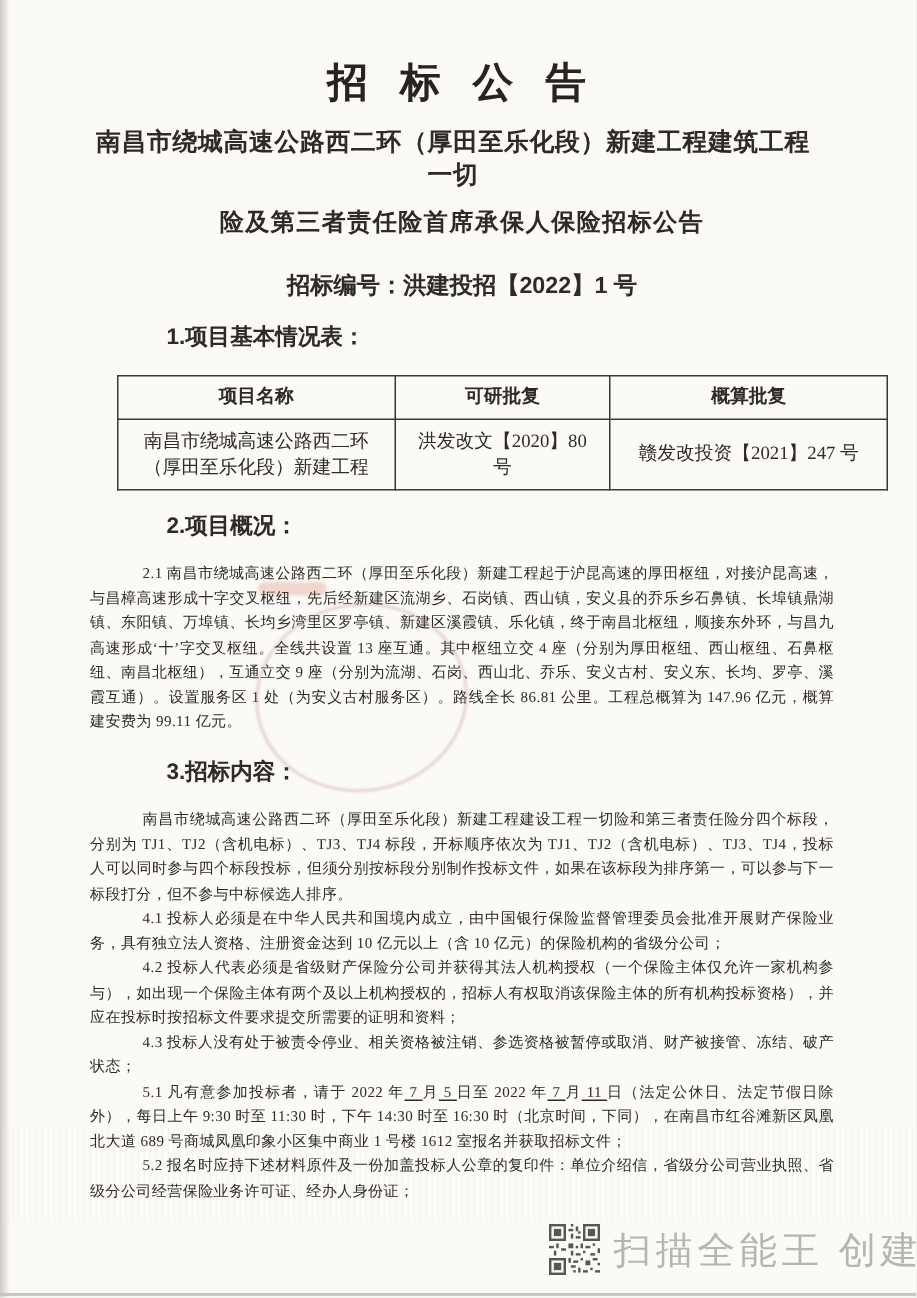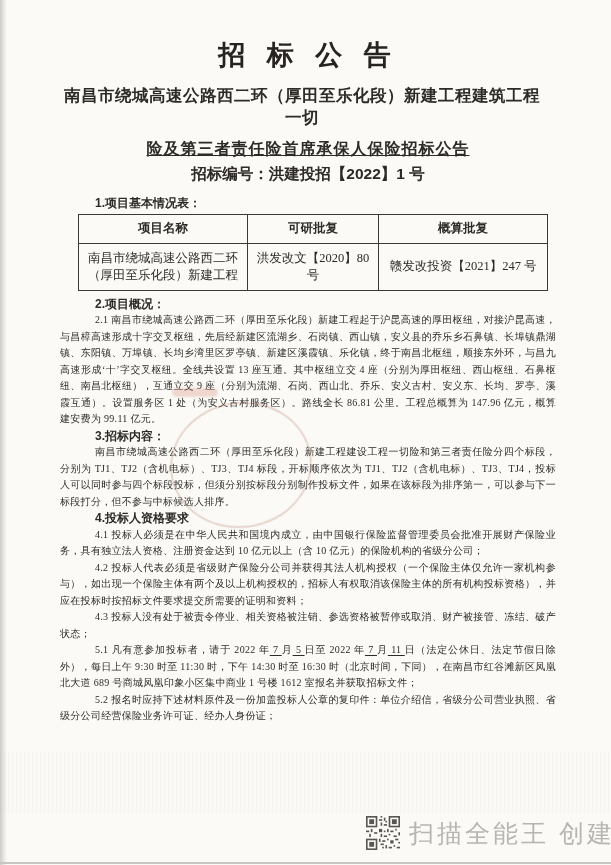--- a/index.html
+++ b/index.html
@@ -34,45 +34,45 @@
     font-size:27px; font-weight:bold; line-height:30px;
     text-align:center; letter-spacing:7px; color:#262320;
   }
   .doc-sub1 {
     margin:0 12px 10px 0;
     font-family:"Liberation Sans","DejaVu Sans",sans-serif;
     font-size:16.5px; font-weight:bold; line-height:22px;
     text-align:center; letter-spacing:0.5px;
   }
   .doc-sub2 {
-    margin:0 0 5px 0;
+    margin:0 0 22px 0;
     font-family:"Liberation Sans","DejaVu Sans",sans-serif;
     font-size:16px; font-weight:bold; line-height:21px;
-    text-align:center; letter-spacing:1px;text-decoration:underline;
+    text-align:center; letter-spacing:1px;
   }
   .doc-no {
     margin:0 0 11px 0;
     font-family:"Liberation Sans","DejaVu Sans",sans-serif;
     font-size:15.5px; font-weight:bold; line-height:20px;
     text-align:center;
   }
   .caption, .sec-h {
-    margin:0; padding-left:35px;
-    font-family:"Liberation Sans","DejaVu Sans",sans-serif;
-    font-size:12px; font-weight:bold; line-height:16.5px;
+    margin:16px; padding-left:35px;
+    font-family:"Liberation Sans","DejaVu Sans",sans-serif;
+    font-size:15px; font-weight:bold; line-height:16.5px;
   }
   .para {
     margin:0; font-size:10px; line-height:16.5px;
     text-align:justify; text-indent:35px;
     letter-spacing:0.3px;
   }
   table.basic {
     border-collapse:collapse;
     margin:2px 0 5px 18px;
-    width:470px;
+    width:514px;
     table-layout:fixed;
     font-size:12.5px;
   }
   table.basic th, table.basic td {
     border:1.5px solid #3b3835;
     text-align:center; vertical-align:middle;
     padding:2px 8px; line-height:17px;
   }
   table.basic th {
     font-family:"Liberation Sans","DejaVu Sans",sans-serif;
@@ -146,21 +146,20 @@
         </tr>
       </tbody>
     </table>
 
     <p class="sec-h">2.项目概况：</p>
     <p class="para">2.1 南昌市绕城高速公路西二环（厚田至乐化段）新建工程起于沪昆高速的厚田枢纽，对接沪昆高速，与昌樟高速形成十字交叉枢纽，先后经新建区流湖乡、石岗镇、西山镇，安义县的乔乐乡石鼻镇、长埠镇鼎湖镇、东阳镇、万埠镇、长均乡湾里区罗亭镇、新建区溪霞镇、乐化镇，终于南昌北枢纽，顺接东外环，与昌九高速形成‘十’字交叉枢纽。全线共设置 13 座互通。其中枢纽立交 4 座（分别为厚田枢纽、西山枢纽、石鼻枢纽、南昌北枢纽），互通立交 9 座（分别为流湖、石岗、西山北、乔乐、安义古村、安义东、长均、罗亭、溪霞互通）。设置服务区 1 处（为安义古村服务区）。路线全长 86.81 公里。工程总概算为 147.96 亿元，概算建安费为 99.11 亿元。</p>
 
     <p class="sec-h">3.招标内容：</p>
     <p class="para">南昌市绕城高速公路西二环（厚田至乐化段）新建工程建设工程一切险和第三者责任险分四个标段，分别为 TJ1、TJ2（含机电标）、TJ3、TJ4 标段，开标顺序依次为 TJ1、TJ2（含机电标）、TJ3、TJ4，投标人可以同时参与四个标段投标，但须分别按标段分别制作投标文件，如果在该标段为排序第一，可以参与下一标段打分，但不参与中标候选人排序。</p>
 
-    <p class="sec-h">4.投标人资格要求</p>
     <p class="para">4.1 投标人必须是在中华人民共和国境内成立，由中国银行保险监督管理委员会批准开展财产保险业务，具有独立法人资格、注册资金达到 10 亿元以上（含 10 亿元）的保险机构的省级分公司；</p>
     <p class="para">4.2 投标人代表必须是省级财产保险分公司并获得其法人机构授权（一个保险主体仅允许一家机构参与），如出现一个保险主体有两个及以上机构授权的，招标人有权取消该保险主体的所有机构投标资格），并应在投标时按招标文件要求提交所需要的证明和资料；</p>
     <p class="para">4.3 投标人没有处于被责令停业、相关资格被注销、参选资格被暂停或取消、财产被接管、冻结、破产状态；</p>
 
     <p class="para"><span>5.1 凡有意参加投标者，请于 2022 年</span><span class="u"> 7 </span><span>月</span><span class="u"> 5 </span><span>日至 2022 年</span><span class="u"> 7 </span><span>月</span><span class="u"> 11 </span><span>日（法定公休日、法定节假日除外），每日上午 9:30 时至 11:30 时，下午 14:30 时至 16:30 时（北京时间，下同），在南昌市红谷滩新区凤凰北大道 689 号商城凤凰印象小区集中商业 1 号楼 1612 室报名并获取招标文件；</span></p>
     <p class="para">5.2 报名时应持下述材料原件及一份加盖投标人公章的复印件：单位介绍信，省级分公司营业执照、省级分公司经营保险业务许可证、经办人身份证；</p>
 
   </div>
 
   <div class="red-smudge"></div>

